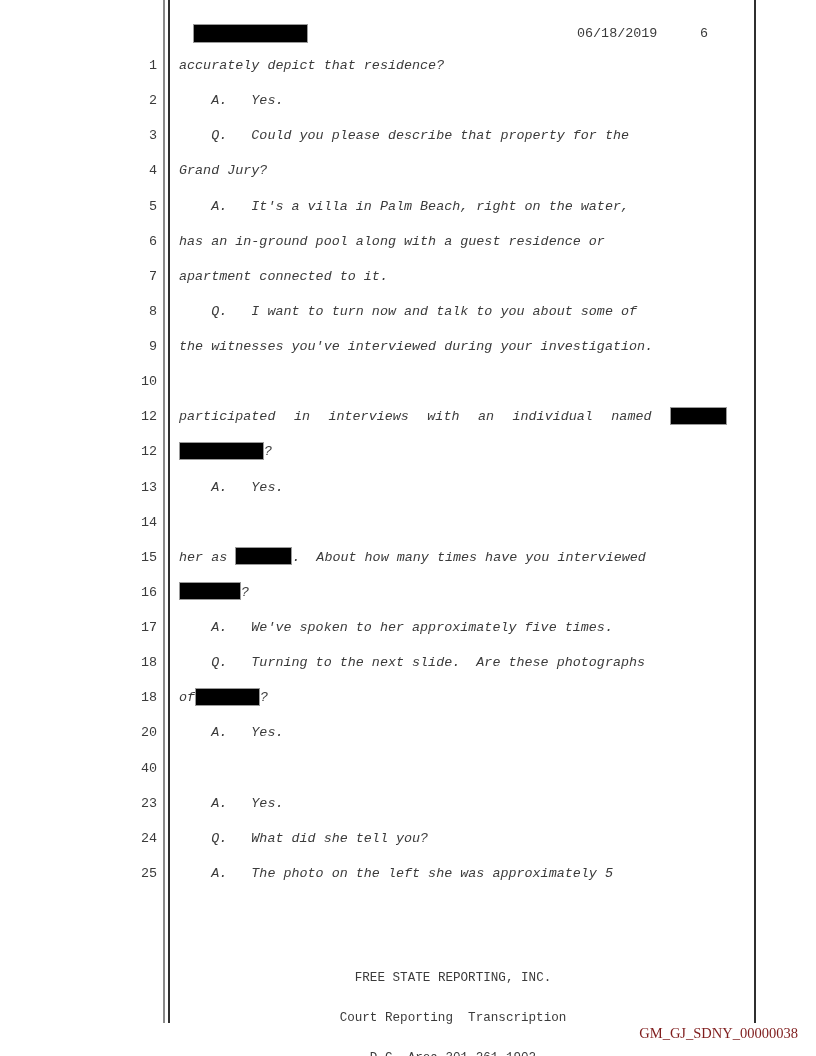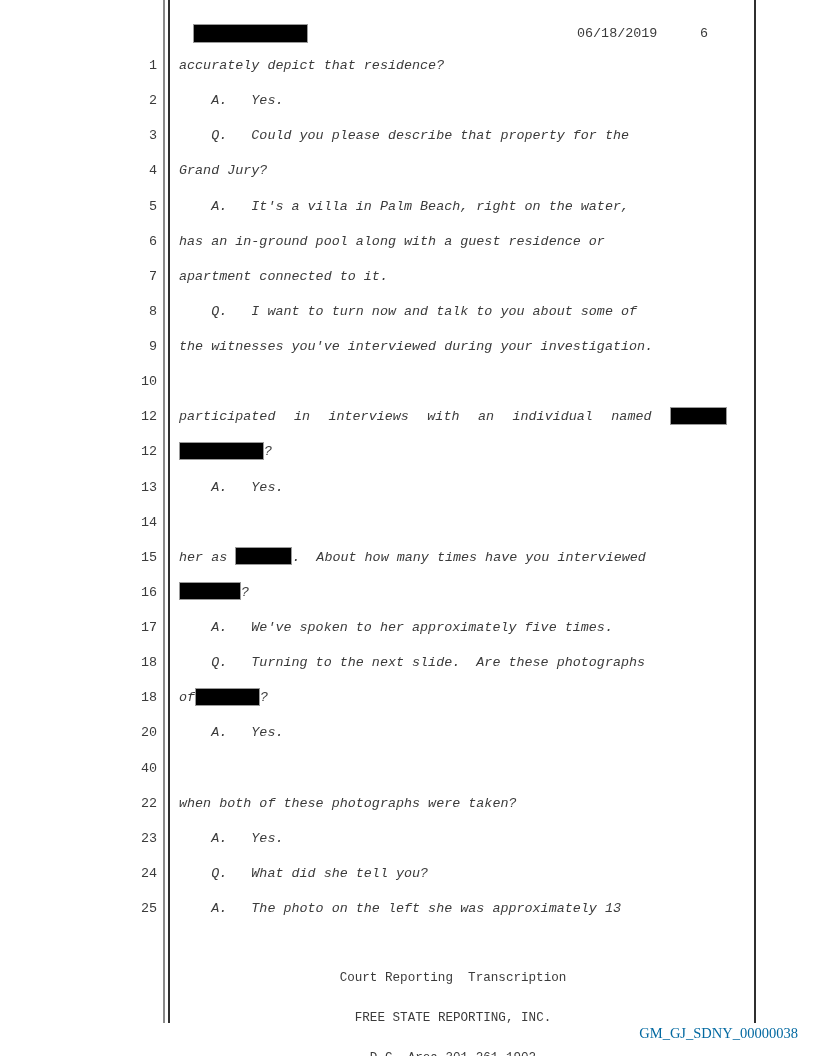--- a/index.html
+++ b/index.html
@@ -55,21 +55,21 @@
   .footer {
     position: absolute; left: 179px; top: 945px; width: 548px;
     text-align: center; font-size: 12.6px; line-height: 13.4px;
     white-space: pre;
   }
 
   
   .bates {
     position: absolute; top: 1025px; right: 18px;
     font-family: "Liberation Serif", "DejaVu Serif", serif;
-    font-size: 14.5px; color: #0369a1;
+    font-size: 14.5px; color: #7f1d1d;
   }
 </style>
 </head>
 <body>
 
 <div class="page">
 
   <div class="rule rule-left-outer"></div>
   <div class="rule rule-left-inner"></div>
   <div class="rule rule-right"></div>
@@ -154,39 +154,35 @@
         <span class="content"><span>of</span><span class="redact" style="width: 65px;"></span><span>?</span></span>
       </div>
       <div class="row">
         <span class="num">20</span>
         <span class="content"><span>    A.   Yes.</span></span>
       </div>
       <div class="row">
         <span class="num">40</span>
       </div>
       <div class="row">
-        <span class="num">22</span>
-        <span class="content"><span>when both of these photographs were taken?</span></span>
-      </div>
-      <div class="row">
         <span class="num">23</span>
         <span class="content"><span>    A.   Yes.</span></span>
       </div>
       <div class="row">
         <span class="num">24</span>
         <span class="content"><span>    Q.   What did she tell you?</span></span>
       </div>
       <div class="row">
         <span class="num">25</span>
-        <span class="content"><span>    A.   The photo on the left she was approximately 13</span></span>
+        <span class="content"><span>    A.   The photo on the left she was approximately 5</span></span>
       </div>
     </div>
 
   <div class="footer">
+    <div>FREE STATE REPORTING, INC.</div>
     <div>Court Reporting  Transcription</div>
-    <div>FREE STATE REPORTING, INC.</div>
     <div>D.C. Area 301-261-1902</div>
     
   </div>
 
   <div class="bates">GM_GJ_SDNY_00000038</div>
 
 </div>
 
 </body></html>

